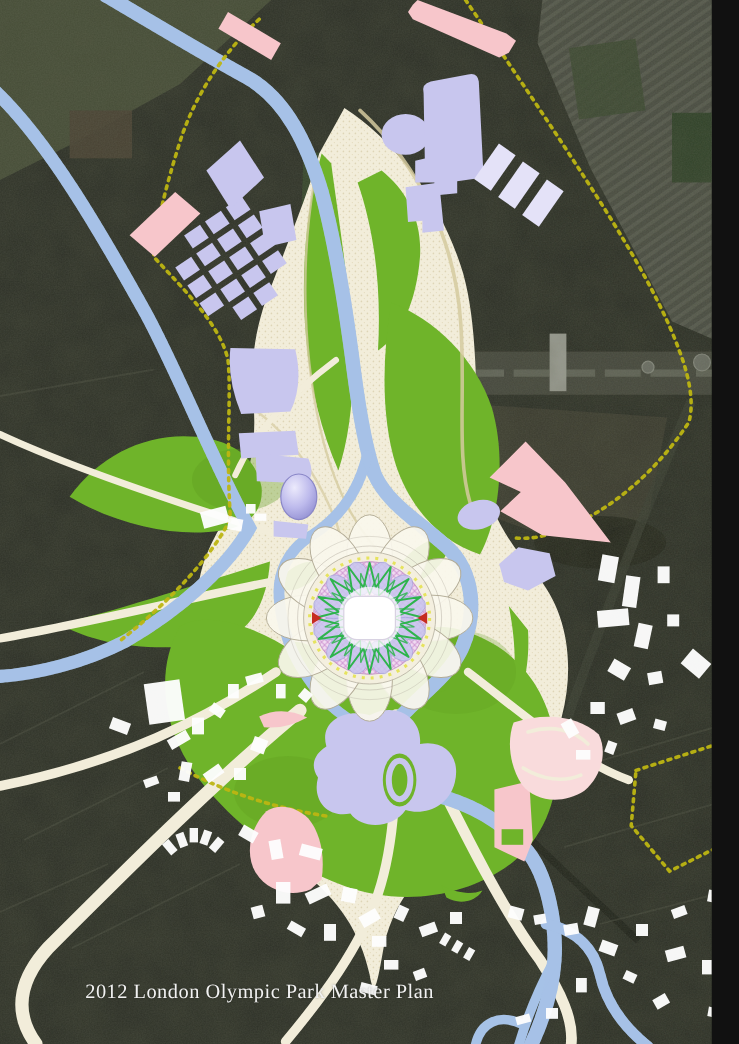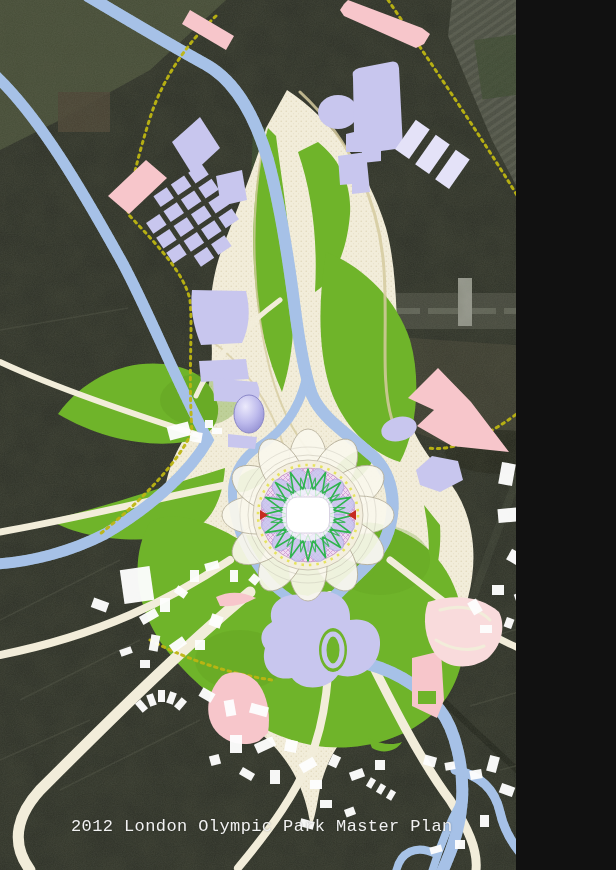--- a/index.html
+++ b/index.html
@@ -1,16 +1,16 @@
 <!DOCTYPE html>
 <html style="--satellite_dark: #2d3027; --satellite_field: #49513a; --park_green: #6fb42a; --park_green_dark: #5f9c1f; --path_cream: #f2edda; --path_speckle: #d5ca9f; --building_lavender: #c8c6ee; --building_pale_lavender: #e4e2f8; --venue_pink: #f7c6cb; --venue_pale_pink: #f9dbdc; --existing_white: #fdfdfd; --river_blue: #a6c2e7; --river_sparkle: #eaf2fb; --boundary_yellow: #bdb512; --stadium_ring_pink: #eed7ef; --stadium_hatch_pink: #d49fd6; --stadium_star_green: #2eb44d; --stadium_accent_yellow: #e6e35e; --stadium_accent_red: #c62b20; --stadium_petal_white: #faf7ed; --caption_color: #f2f2f2;"><head>
 <meta charset="utf-8">
 <style>
   html,body{margin:0;padding:0;background:#111;}
-  .stage{position:relative;width:516px;height:870px;overflow:hidden;background:var(--satellite_dark,#2d3027);font-family:Liberation Mono, monospace;}
+  .stage{position:relative;width:593px;height:870px;overflow:hidden;background:var(--satellite_dark,#2d3027);font-family:Liberation Serif, serif;}
   svg{position:absolute;left:0;top:0;display:block;}
   .river{fill:none;stroke:var(--river_blue);stroke-linecap:round;}
   .sparkle{fill:none;stroke:var(--river_sparkle);stroke-linecap:round;stroke-dasharray:1.5 4.5;opacity:.45;}
   .boundary{fill:none;stroke:var(--boundary_yellow);stroke-width:3;stroke-dasharray:2.5 4.5;stroke-linecap:round;opacity:.95;}
   .green{fill:var(--park_green);}
   .greendark{fill:var(--park_green_dark);}
   .cream{fill:var(--path_cream);}
   .creamline{fill:none;stroke:var(--path_cream);stroke-linecap:round;}
   .speckline{fill:none;stroke:var(--path_speckle);stroke-linecap:round;}
   .lav{fill:var(--building_lavender);}

